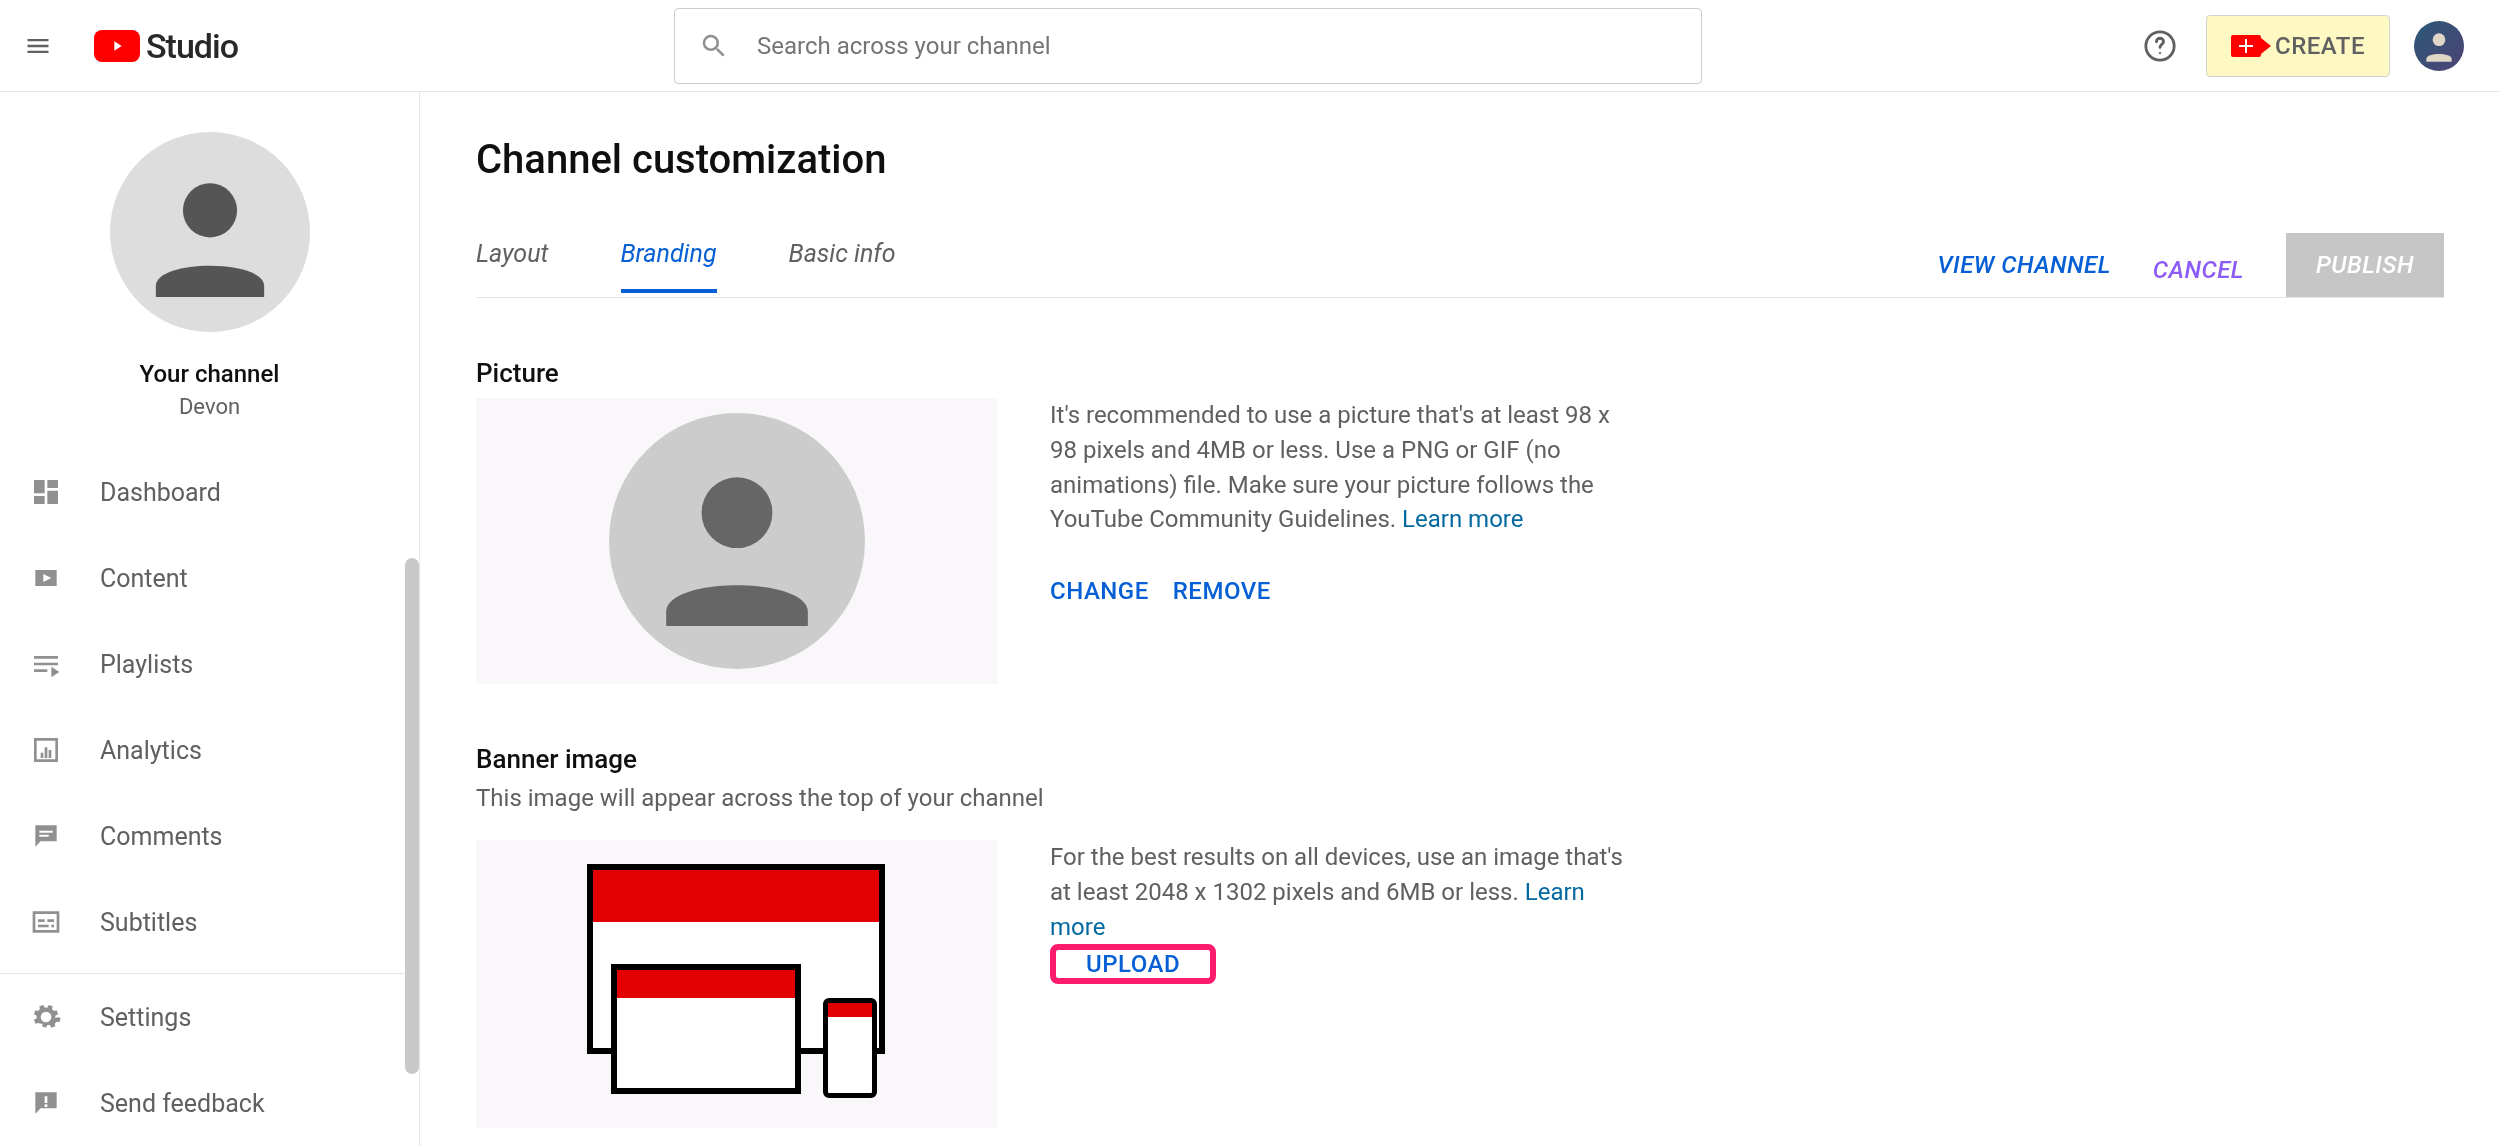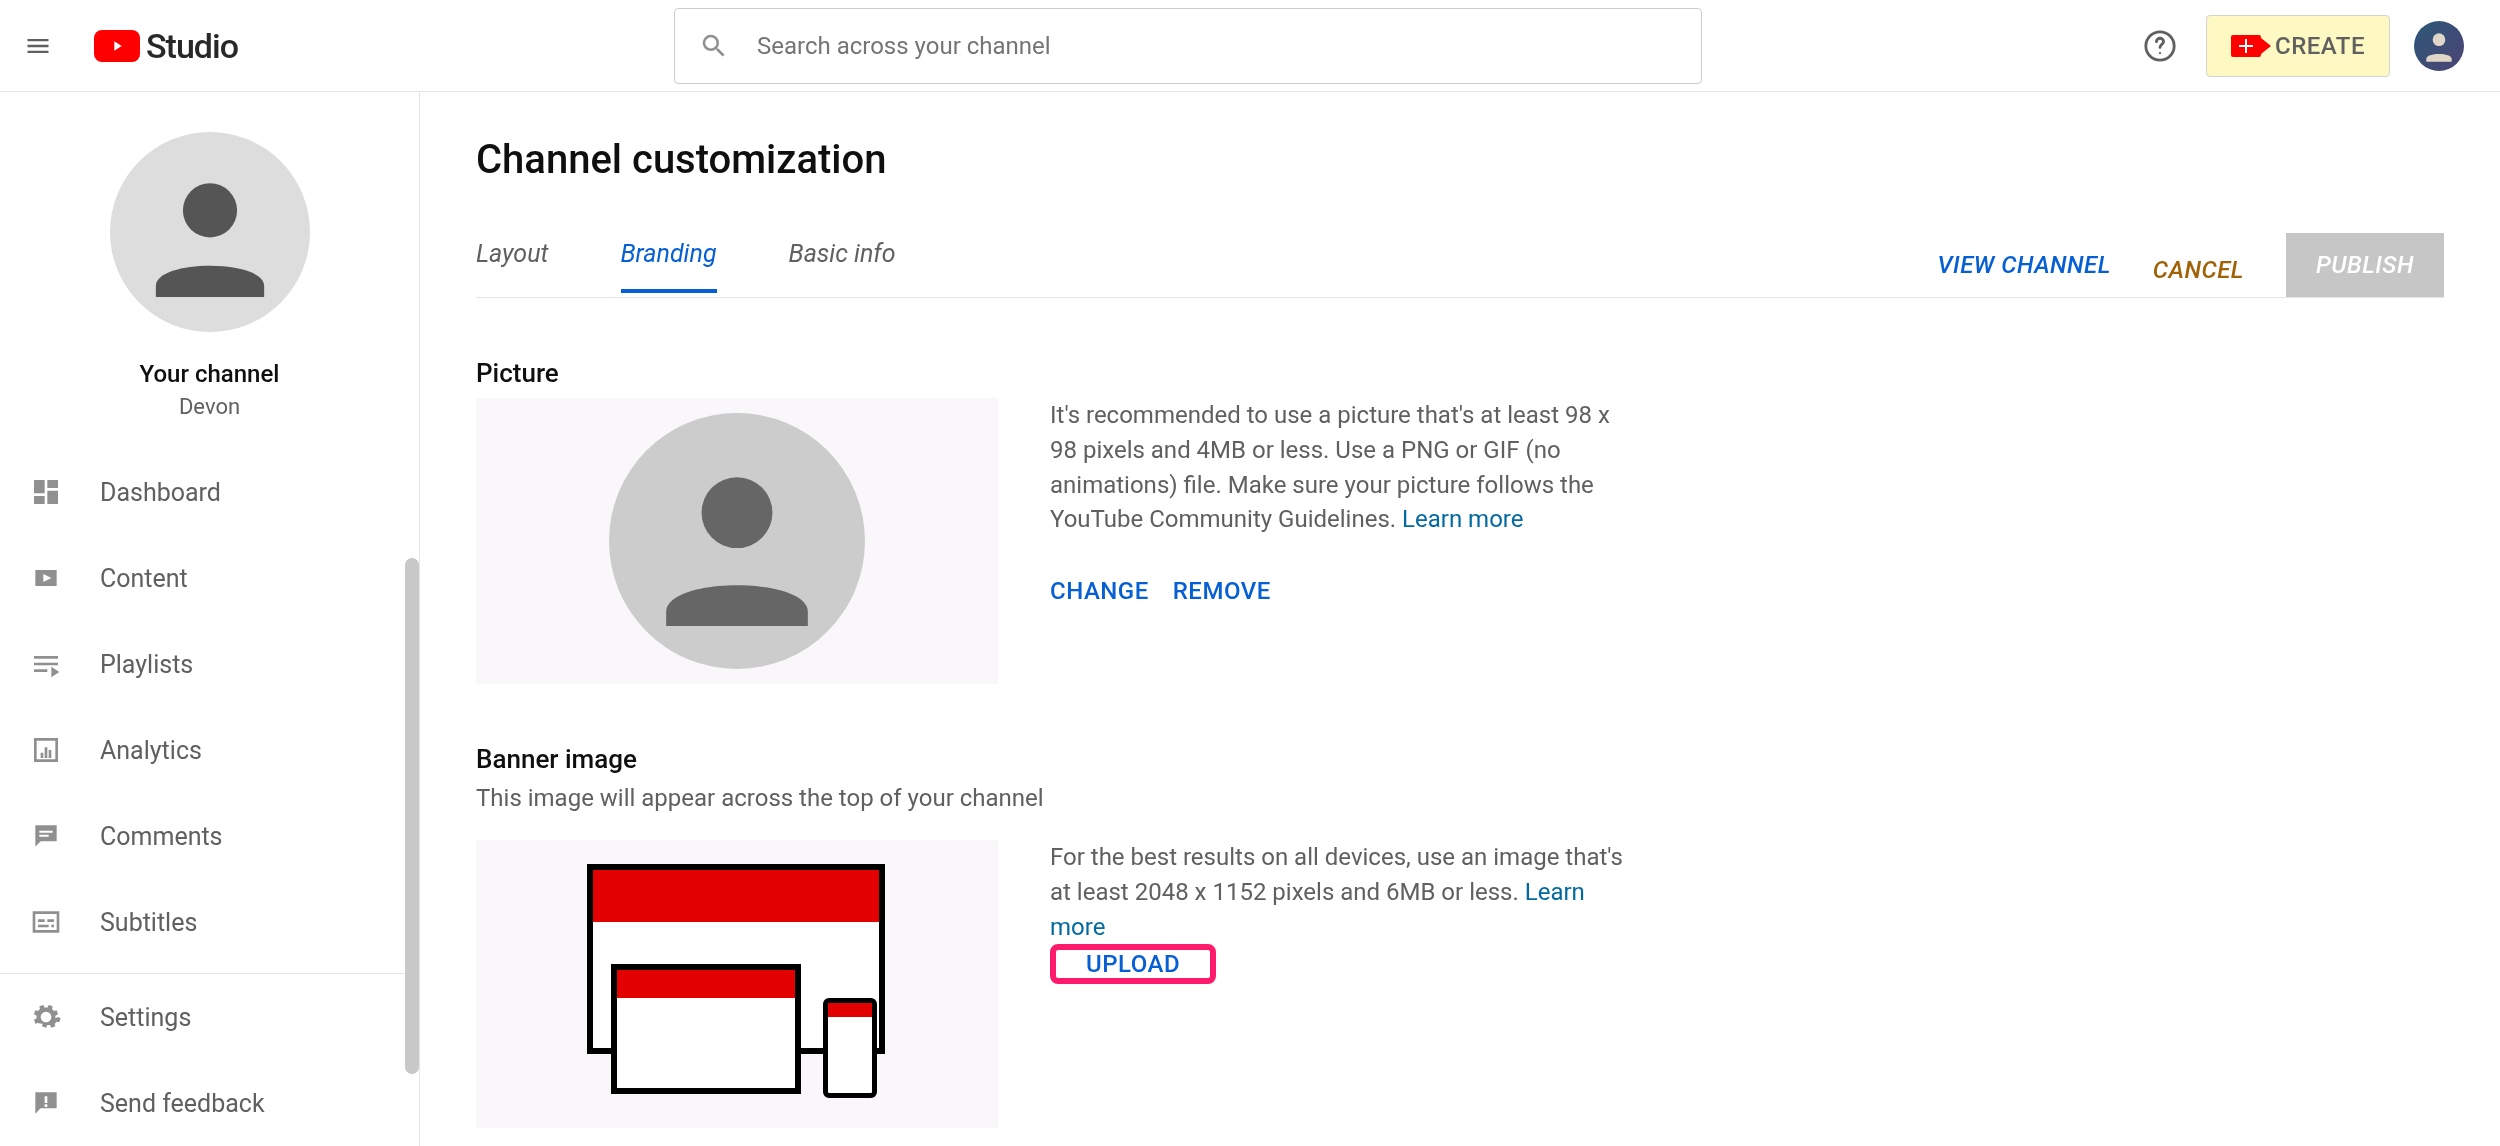--- a/index.html
+++ b/index.html
@@ -92,21 +92,21 @@
 
   .tabrow { display:flex; align-items:center; border-bottom:1px solid #e5e5e5;font-style:italic; }
   .tabs { display:flex; gap:72px; }
   .tab { padding:0 0 24px; font-size:25px; color:#606060; cursor:pointer; position:relative; }
   .tab.active { color:#065fd4; }
   .tab.active::after {
     content:""; position:absolute; left:0; right:0; bottom:-1px; height:4px; background:#065fd4;
   }
   .tab-actions { margin-left:auto; display:flex; align-items:center; gap:42px; }
   .link-btn { font-size:24px; font-weight:500; color:#065fd4; letter-spacing:0.5px; cursor:pointer; }
-  .link-btn.muted { color:#a16207;margin-top:10px; }
+  .link-btn.muted { color:#8b5cf6;margin-top:10px; }
   .pub-btn {
     height:64px; padding:0 30px; background:#c6c6c6; color:#fff;
     font-size:24px; font-weight:500; letter-spacing:0.5px; border-radius:0;
     display:flex; align-items:center; cursor:not-allowed;
   }
 
   
   .section { margin-top:60px; }
   .section h2 { font-size:26px; font-weight:500; color:#0f0f0f; margin-bottom:10px; }
   .section .sub { font-size:24px; color:#606060; margin-bottom:28px; }
@@ -346,21 +346,21 @@
                   <div class="band"></div>
                 </div>
 
               <div class="phone">
                   <div class="band"></div>
                 </div>
             </div>
           </div>
           <div class="pic-text">
             <p>
-              <span>For the best results on all devices, use an image that's at least 2048 x 1152 pixels and 6MB or less. </span><span class="learn">Learn more</span>
+              <span>For the best results on all devices, use an image that's at least 2048 x 1302 pixels and 6MB or less. </span><span class="learn">Learn more</span>
             </p>
             <div class="upload-highlight">
               <div class="link-btn">UPLOAD</div>
             </div>
           </div>
         </div>
       </div>
 
     </div>
   </div>

